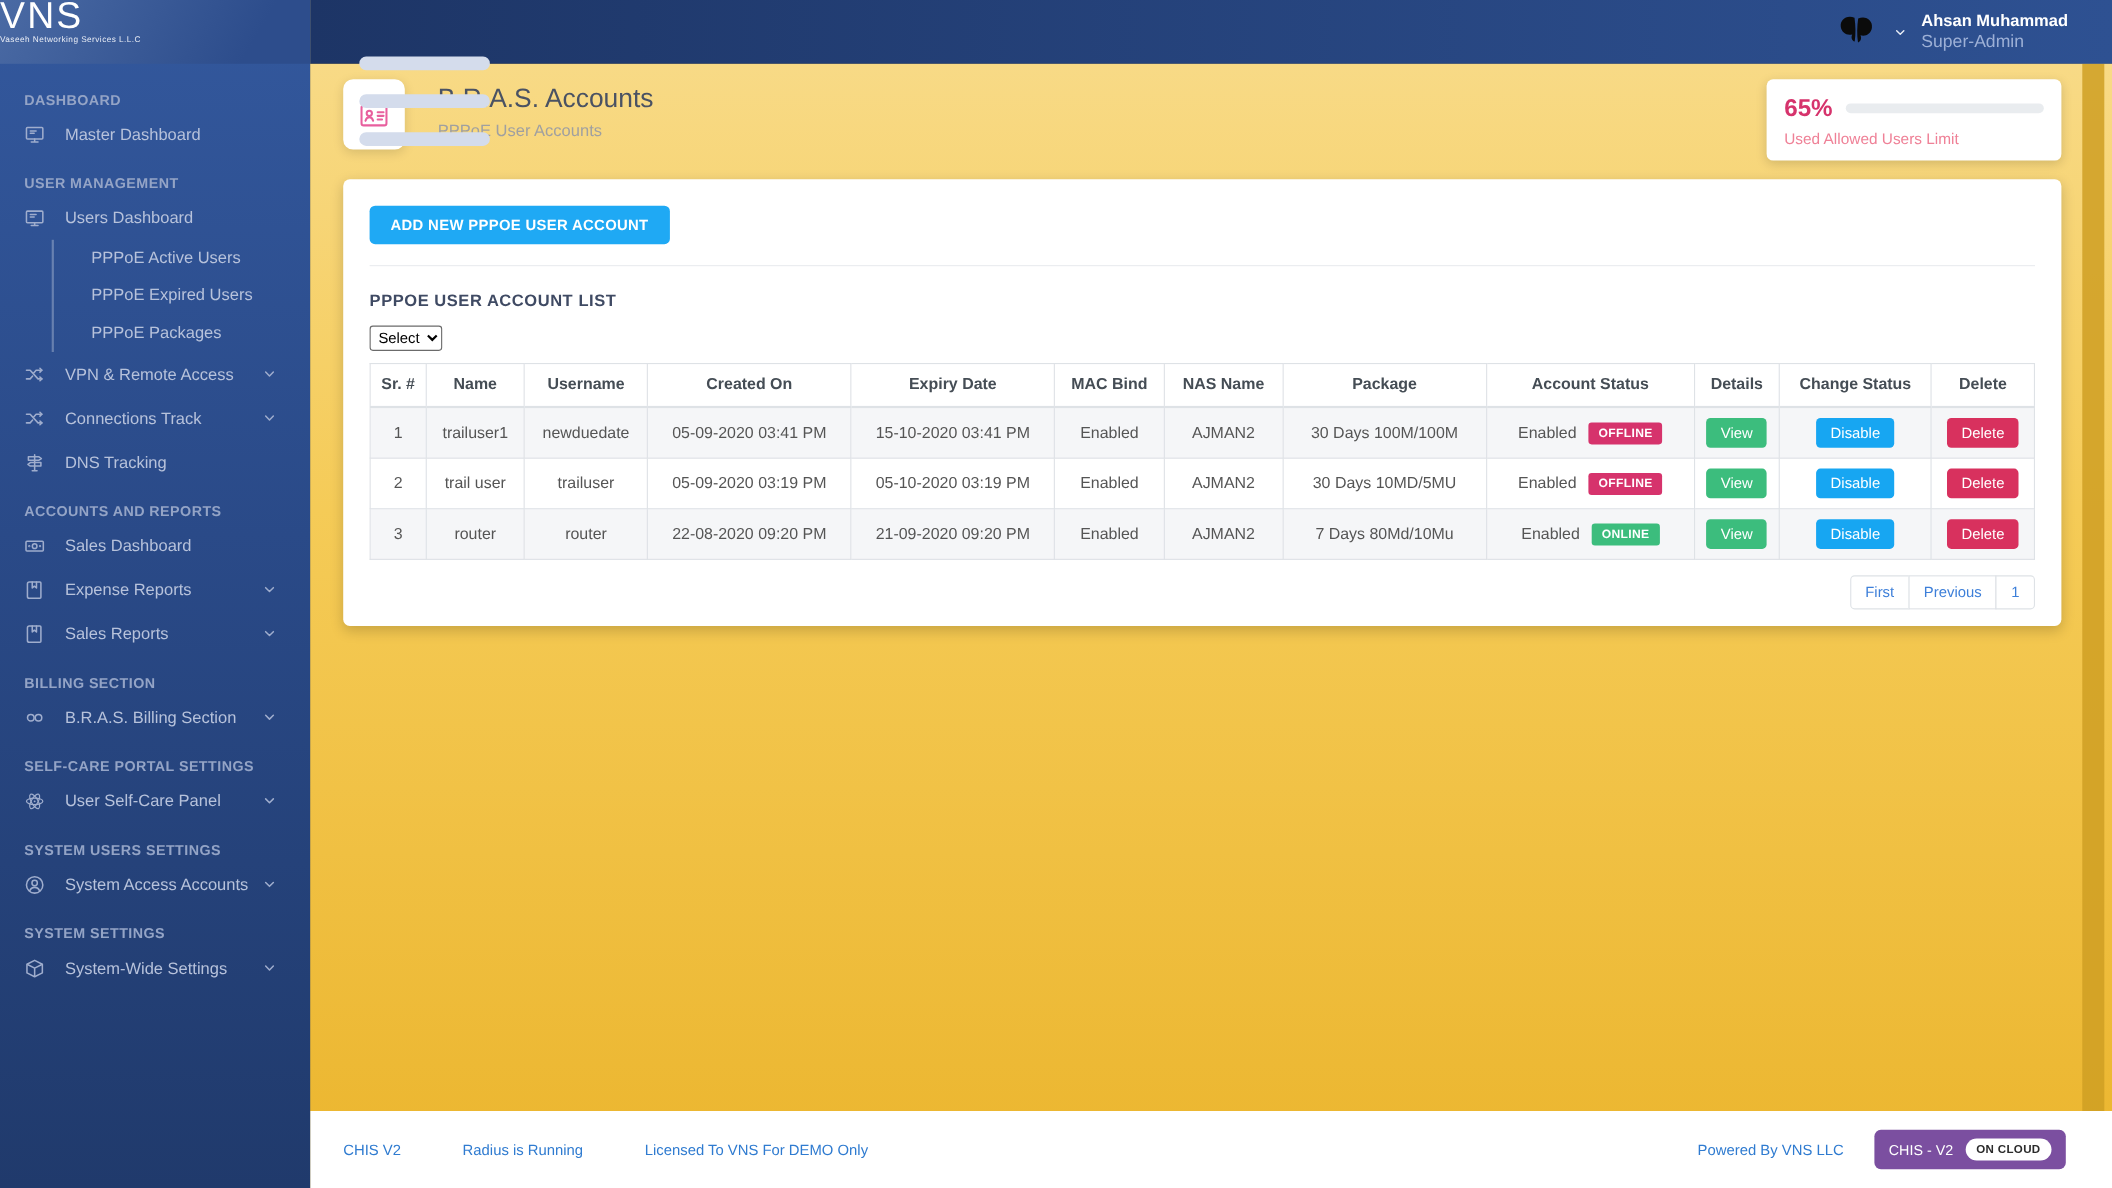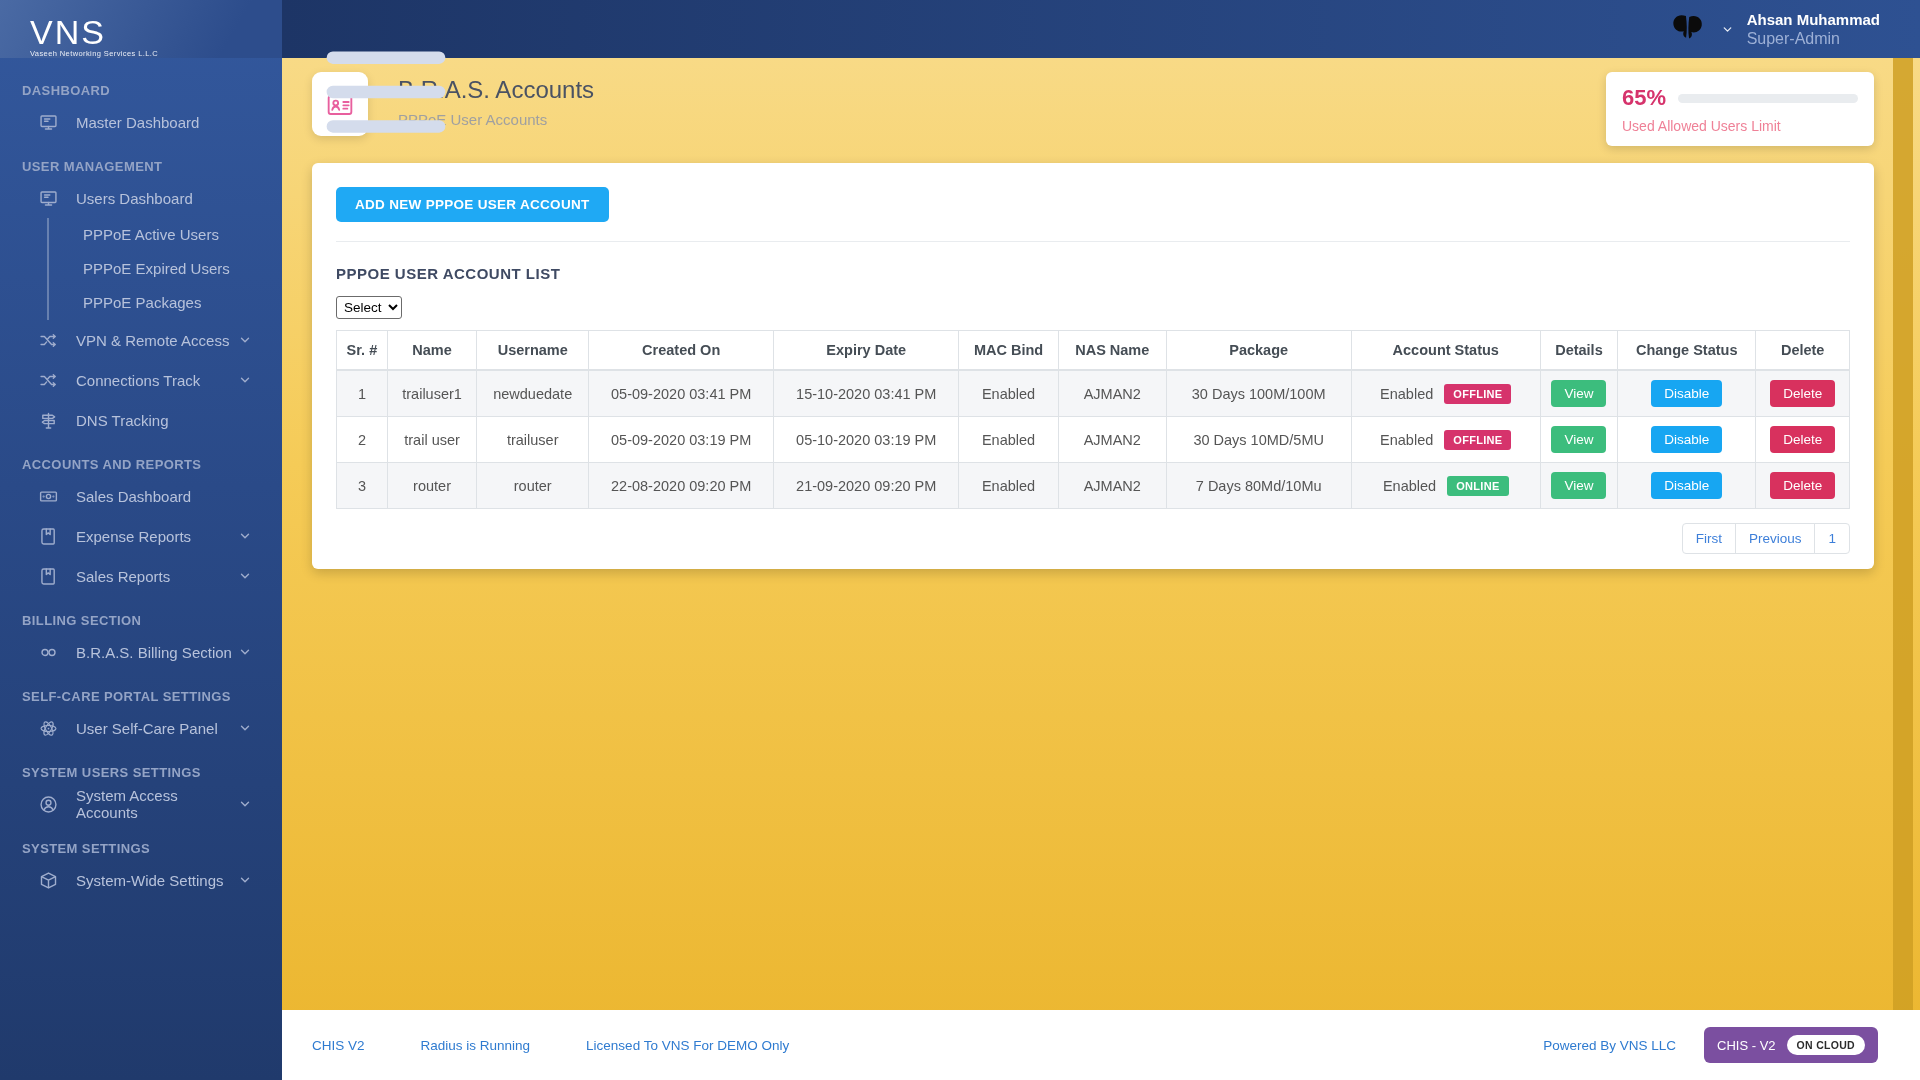--- a/index.html
+++ b/index.html
@@ -3,29 +3,29 @@
 <meta charset="utf-8">
 <style>
   * { margin:0; padding:0; box-sizing:border-box; }
   html,body { width:1920px; height:1080px; overflow:hidden; font-family:"Liberation Sans", sans-serif; background:#eab62e; }
   .app { position:relative; width:1920px; height:1080px; }
 
   
   .sidebar { position:absolute; left:0; top:0; bottom:0; width:282px;
     background:linear-gradient(180deg,#33589d 0%,#2a4a88 45%,#203a6c 100%); z-index:3; }
   .logo-block { height:58px; background:linear-gradient(120deg,#4a6aa4 0%,#2d4d8c 80%);
-    display:flex; align-items:flex-end; padding-left:30px; position:relative; }
+    display:flex; align-items:flex-start; position:relative; }
   .logo-text { color:#fff; font-size:34px; font-weight:300; letter-spacing:2px; line-height:.85; }
   .logo-tag { color:#e9edf6; font-size:7.5px; letter-spacing:.4px; margin-top:2px; white-space:nowrap; }
   .hamburger { position:absolute; right:22px; top:17px; width:24px; height:24px; cursor:pointer; color:#d4dcec; }
   .side-nav { padding-top:8px; }
   .side-section { margin-top:14px; }
   .side-header { padding-left:22px; height:22px; line-height:22px; font-size:13px; font-weight:bold;
     color:#94a4c6; letter-spacing:.4px; }
-  .side-item { height:40px; display:flex; align-items:center; padding-left:38px; padding-right:30px;
+  .side-item { height:40px; display:flex; align-items:center; padding-left:21px; padding-right:30px;
     color:#b7c2db; font-size:15px; cursor:pointer; }
   .side-item .icon-slot { width:21px; height:21px; margin-right:17px; flex:0 0 auto; color:#9fadcd; }
   .side-item .icon-slot svg { width:21px; height:21px; display:block; }
   .side-item .chev { margin-left:auto; width:14px; height:14px; color:#9fadcd; }
   .side-item .chev svg { width:14px; height:14px; display:block; }
   .side-item.active { color:#ffffff; font-weight:bold; }
   .side-item.active .icon-slot, .side-item.active .chev { color:#cdd7ea; }
   .sub-wrap { border-left:2px solid rgba(255,255,255,.28); margin-left:47px; }
   .sub-item { height:34px; line-height:34px; padding-left:34px; color:#b7c2db; font-size:15px; cursor:pointer; }
 

